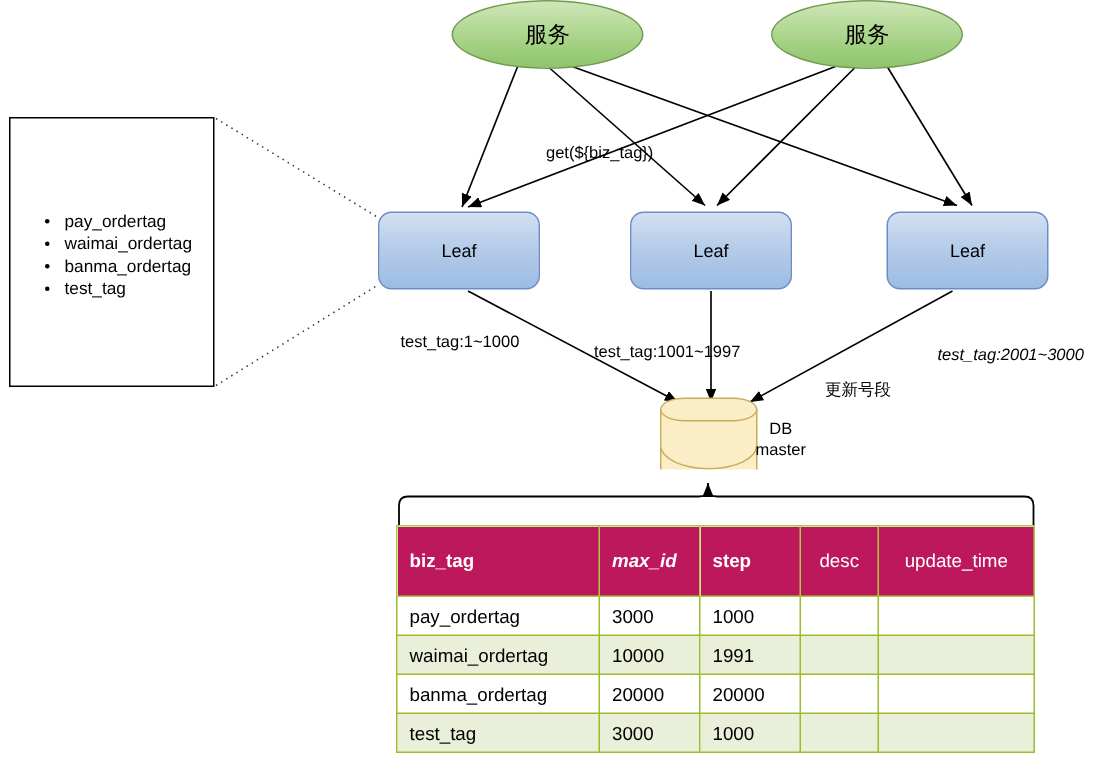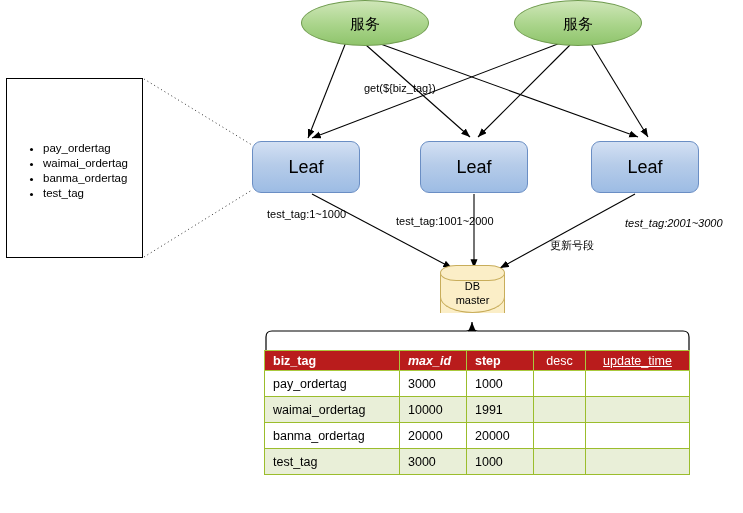--- a/index.html
+++ b/index.html
@@ -54,21 +54,21 @@
     height: 52px;
     border-radius: 9px;
     border: 1px solid #6a8ec4;
     background: linear-gradient(to bottom, #d3e0f3 0%, #b6cce9 45%, #9dbce4 100%);
     display: flex;
     align-items: center;
     justify-content: center;
     box-sizing: border-box;
   }
   .leaf-node .node-label {
-    font-size: 18px;
+    font-size: 12px;
     color: #000;
   }
 
   
   .db-node {
     position: absolute;
     left: 440px;
     top: 265px;
     width: 65px;
     height: 56px;
@@ -109,20 +109,21 @@
   }
   .db-text {
     position: absolute;
     left: 0;
     top: 14px;
     width: 65px;
     text-align: center;
     font-size: 11px;
     line-height: 14px;
     color: #000;
+    padding-left: 48px;
   }
 
   
   .callout-box {
     position: absolute;
     left: 6px;
     top: 78px;
     width: 137px;
     height: 180px;
     border: 1px solid #000000;
@@ -144,20 +145,21 @@
     white-space: nowrap;
   }
 
   
   .edge-label {
     position: absolute;
     font-size: 11px;
     color: #000;
     white-space: nowrap;
     background: transparent;
+    margin-top: 14px;
   }
 
   
   .data-table-wrap {
     position: absolute;
     left: 264px;
     top: 350px;
     width: 425px;
   }
   table.data-table {
@@ -170,41 +172,41 @@
     border: 1px solid #9bbd2c;
     font-size: 12.5px;
     text-align: left;
     padding: 0 8px;
     height: 26px;
     box-sizing: border-box;
     overflow: hidden;
     white-space: nowrap;
   }
   table.data-table thead th {
-    background: #b91c1c;
+    background: #be185d;
     color: #ffffff;
     font-weight: bold;
-    height: 20px;
+    height: 47px;
     border-color: #aac93e;
   }
   table.data-table thead th.soft {
     font-weight: normal;
     text-align: center;
   }
   table.data-table tbody tr.odd td {
     background: #ffffff;
   }
   table.data-table tbody tr.even td {
     background: #e9efd8;
   }
   .col-biz   { width: 135px; }
   .col-max   { width: 67px; font-style: italic; }
   .col-step  { width: 67px; }
   .col-desc  { width: 52px; }
-  .col-upd   { width: 104px; text-decoration: underline; }
+  .col-upd   { width: 104px; }
 </style>
 </head>
 <body>
 
 <div id="canvas">
 
   <svg class="svg-layer" viewBox="0 0 743 513" xmlns="http://www.w3.org/2000/svg">
     <defs>
       <marker id="arrowhead" markerWidth="9" markerHeight="9" refX="8" refY="3.2" orient="auto" markerUnits="strokeWidth">
         <path d="M0,0 L8,3.2 L0,6.4 Z" fill="#000000"></path>
@@ -268,21 +270,21 @@
     <div class="db-text">
       <div>DB</div>
       <div>master</div>
     </div>
   </div>
 
   <div class="edge-label" style="left:364px; top:82px;">get(${biz_tag})</div>
 
   <div class="edge-label" style="left:267px; top:208px;">test_tag:1~1000</div>
 
-  <div class="edge-label" style="left:396px; top:215px;">test_tag:1001~2000</div>
+  <div class="edge-label" style="left:396px; top:215px;">test_tag:1001~1997</div>
 
   <div class="edge-label" style="left:625px; top:217px;font-style:italic;">test_tag:2001~3000</div>
 
   <div class="edge-label" style="left:550px; top:238px;">更新号段</div>
 
   <div class="callout-box">
     <ul class="callout-list">
       <li>pay_ordertag</li>
       <li>waimai_ordertag</li>
       <li>banma_ordertag</li>

